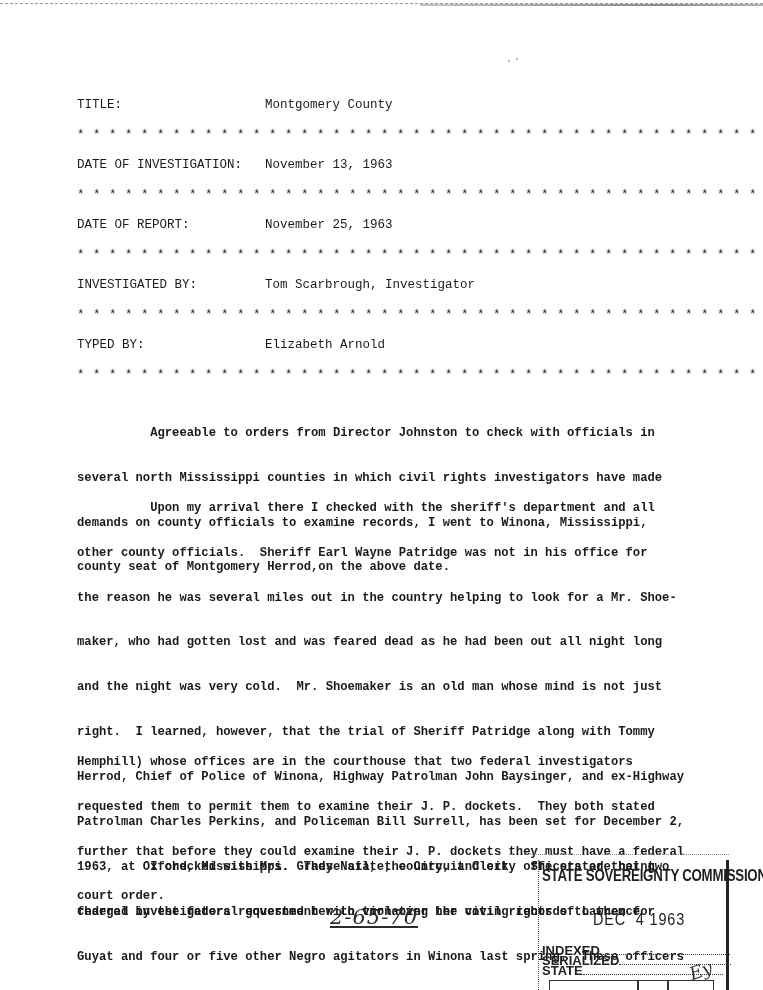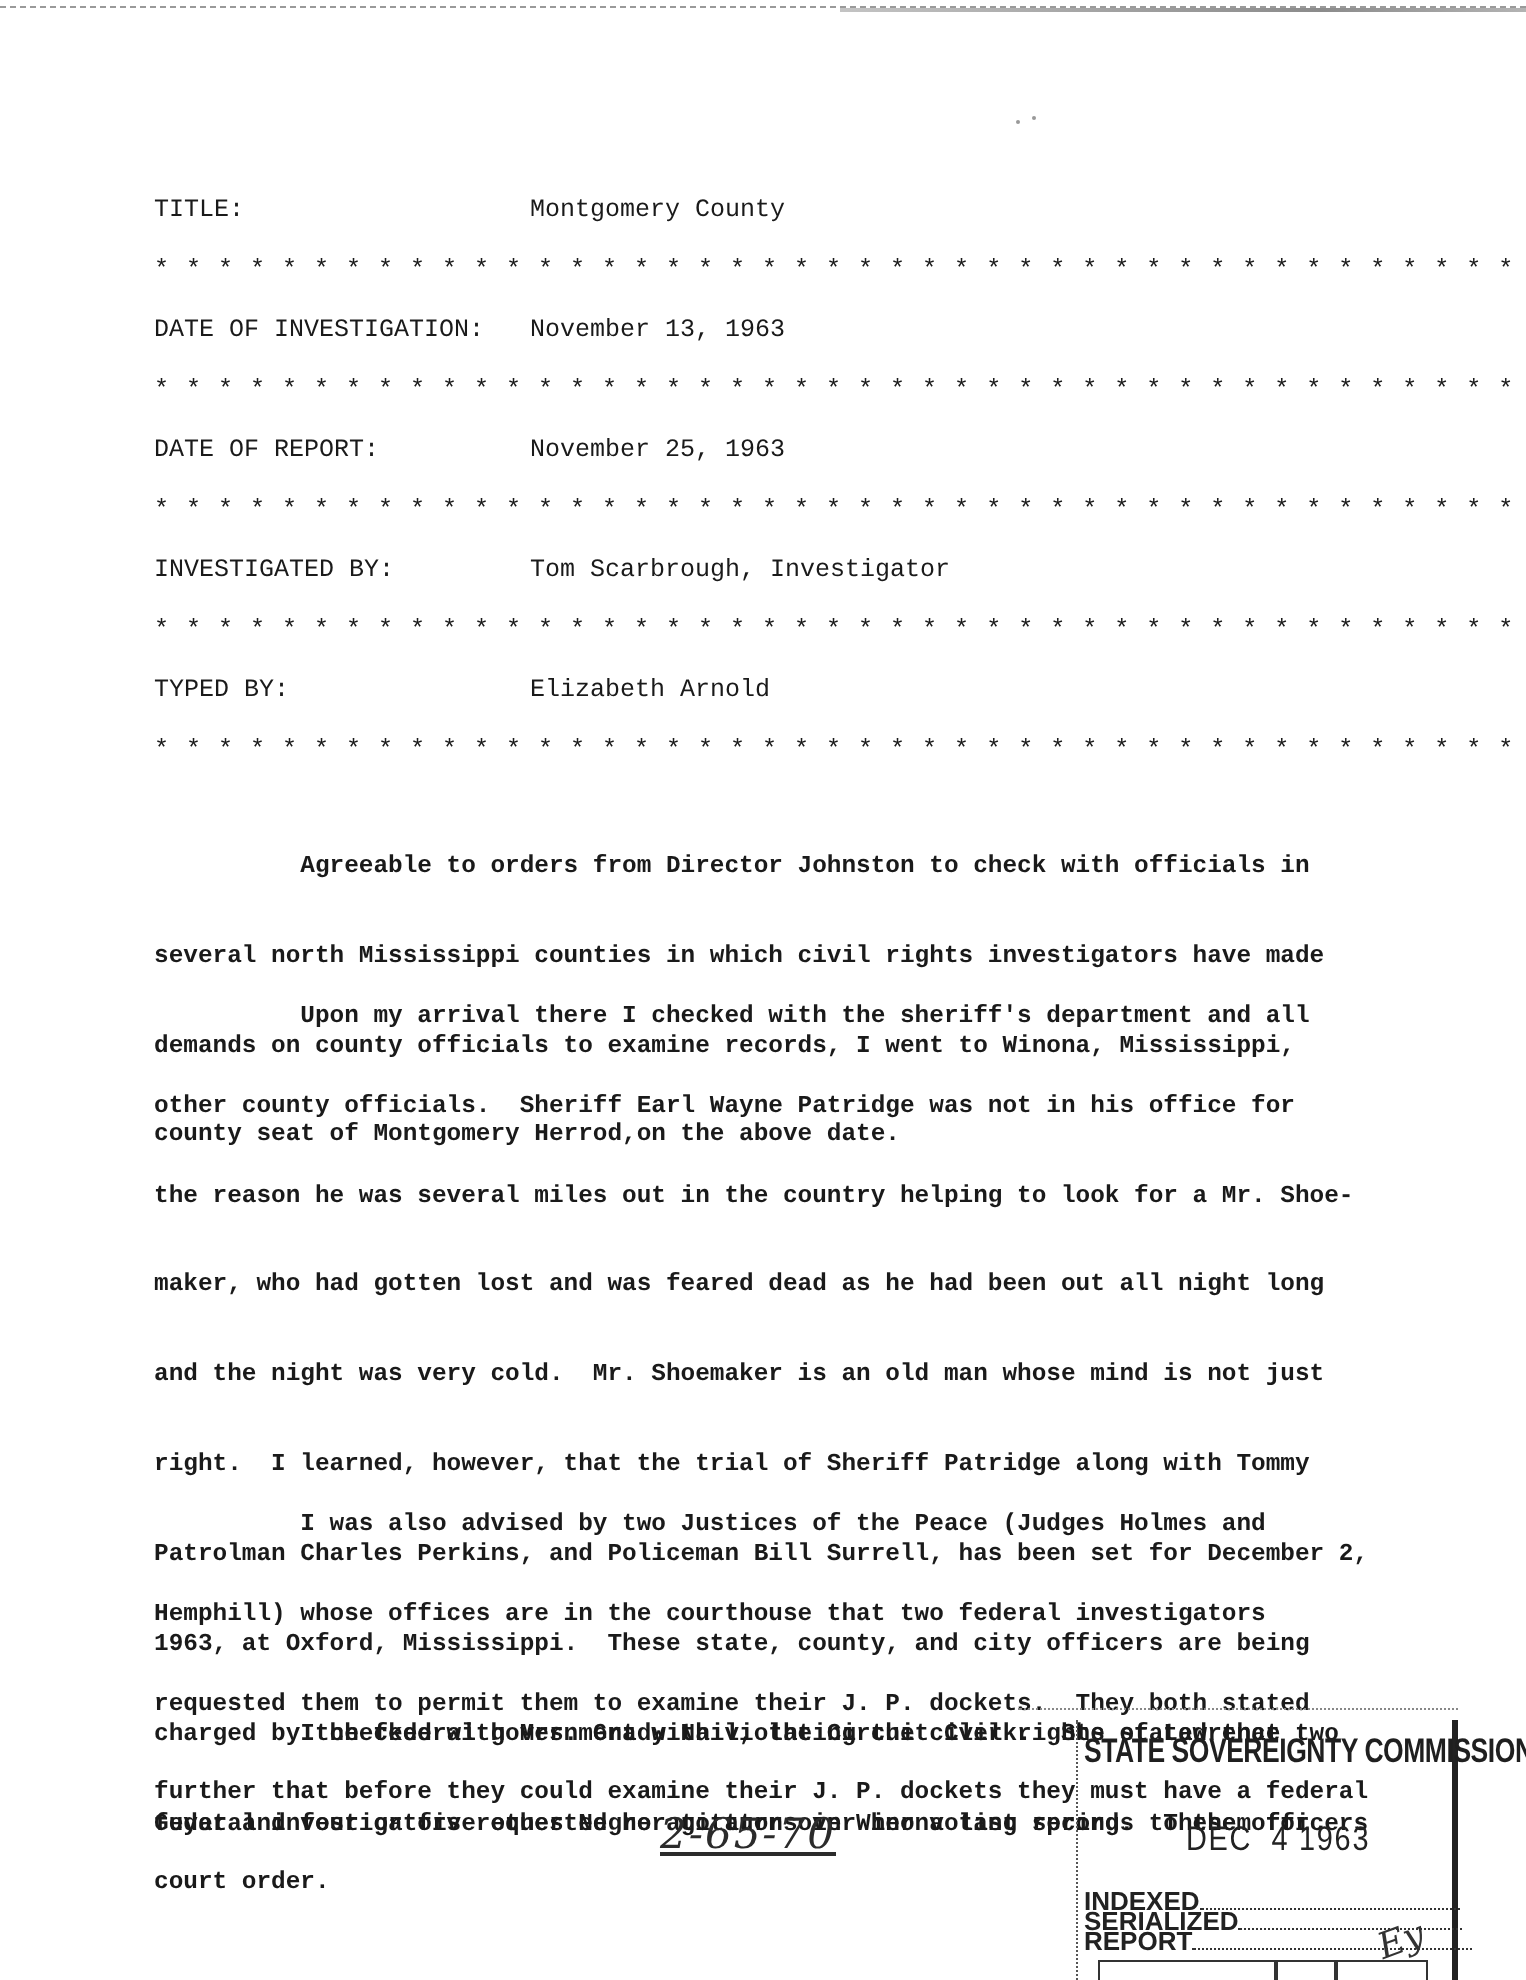--- a/index.html
+++ b/index.html
@@ -211,33 +211,33 @@
     <div>county seat of Montgomery Herrod,on the above date.</div>
   </div>
 
   <div class="body-text" style="top:375px;">
     <div>          Upon my arrival there I checked with the sheriff's department and all</div>
     <div>other county officials.  Sheriff Earl Wayne Patridge was not in his office for</div>
     <div>the reason he was several miles out in the country helping to look for a Mr. Shoe-</div>
     <div>maker, who had gotten lost and was feared dead as he had been out all night long</div>
     <div>and the night was very cold.  Mr. Shoemaker is an old man whose mind is not just</div>
     <div>right.  I learned, however, that the trial of Sheriff Patridge along with Tommy</div>
+    <div>Herrod, Chief of Police of Winona, Highway Patrolman John Baysinger, and ex-Highway</div>
     <div>Patrolman Charles Perkins, and Policeman Bill Surrell, has been set for December 2,</div>
     <div>1963, at Oxford, Mississippi.  These state, county, and city officers are being</div>
     <div>charged by the federal government with violating the civil rights of Lawrence</div>
     <div>Guyat and four or five other Negro agitators in Winona last spring.  These officers</div>
     
     
     
     
     
   </div>
 
   <div class="body-text" style="top:629px;">
-    <div>          I was also advised by two Justices of the Peace (Judges Holmes and</div>
     <div>Hemphill) whose offices are in the courthouse that two federal investigators</div>
     <div>requested them to permit them to examine their J. P. dockets.  They both stated</div>
     <div>further that before they could examine their J. P. dockets they must have a federal</div>
     <div>court order.</div>
   </div>
 
   <div class="body-text" style="top:734px;">
     <div>          I checked with Mrs. Grady Nail, the Circuit Clerk.  She stated that two</div>
     <div>federal investigators requested her to turn over her voting records to them for</div>
   </div>
@@ -249,21 +249,21 @@
   <div class="stamp-top-border"></div>
   <div class="stamp-title">STATE SOVEREIGNTY COMMISSION</div>
   <div class="stamp-date">DEC  4 1963</div>
   <div class="stamp-line" style="top:86px;">
     <span>INDEXED</span><span class="dots" style="width:130px;"></span>
   </div>
   <div class="stamp-line" style="top:96px;">
     <span>SERIALIZED</span><span class="dots" style="width:112px;"></span>
   </div>
   <div class="stamp-line" style="top:106px;">
-    <span>REPORT</span><span class="dots" style="width:140px;"></span>
+    <span>STATE</span><span class="dots" style="width:140px;"></span>
   </div>
   <div class="initials">Ey</div>
   <div class="stamp-boxes">
     <div class="stamp-box" style="left:0; width:88px;"></div>
     <div class="stamp-box" style="left:88px; width:30px;"></div>
     <div class="stamp-box" style="left:118px; width:45px;"></div>
   </div>
 </div>
 
 <div class="speck" style="left:508px; top:60px;"></div>

